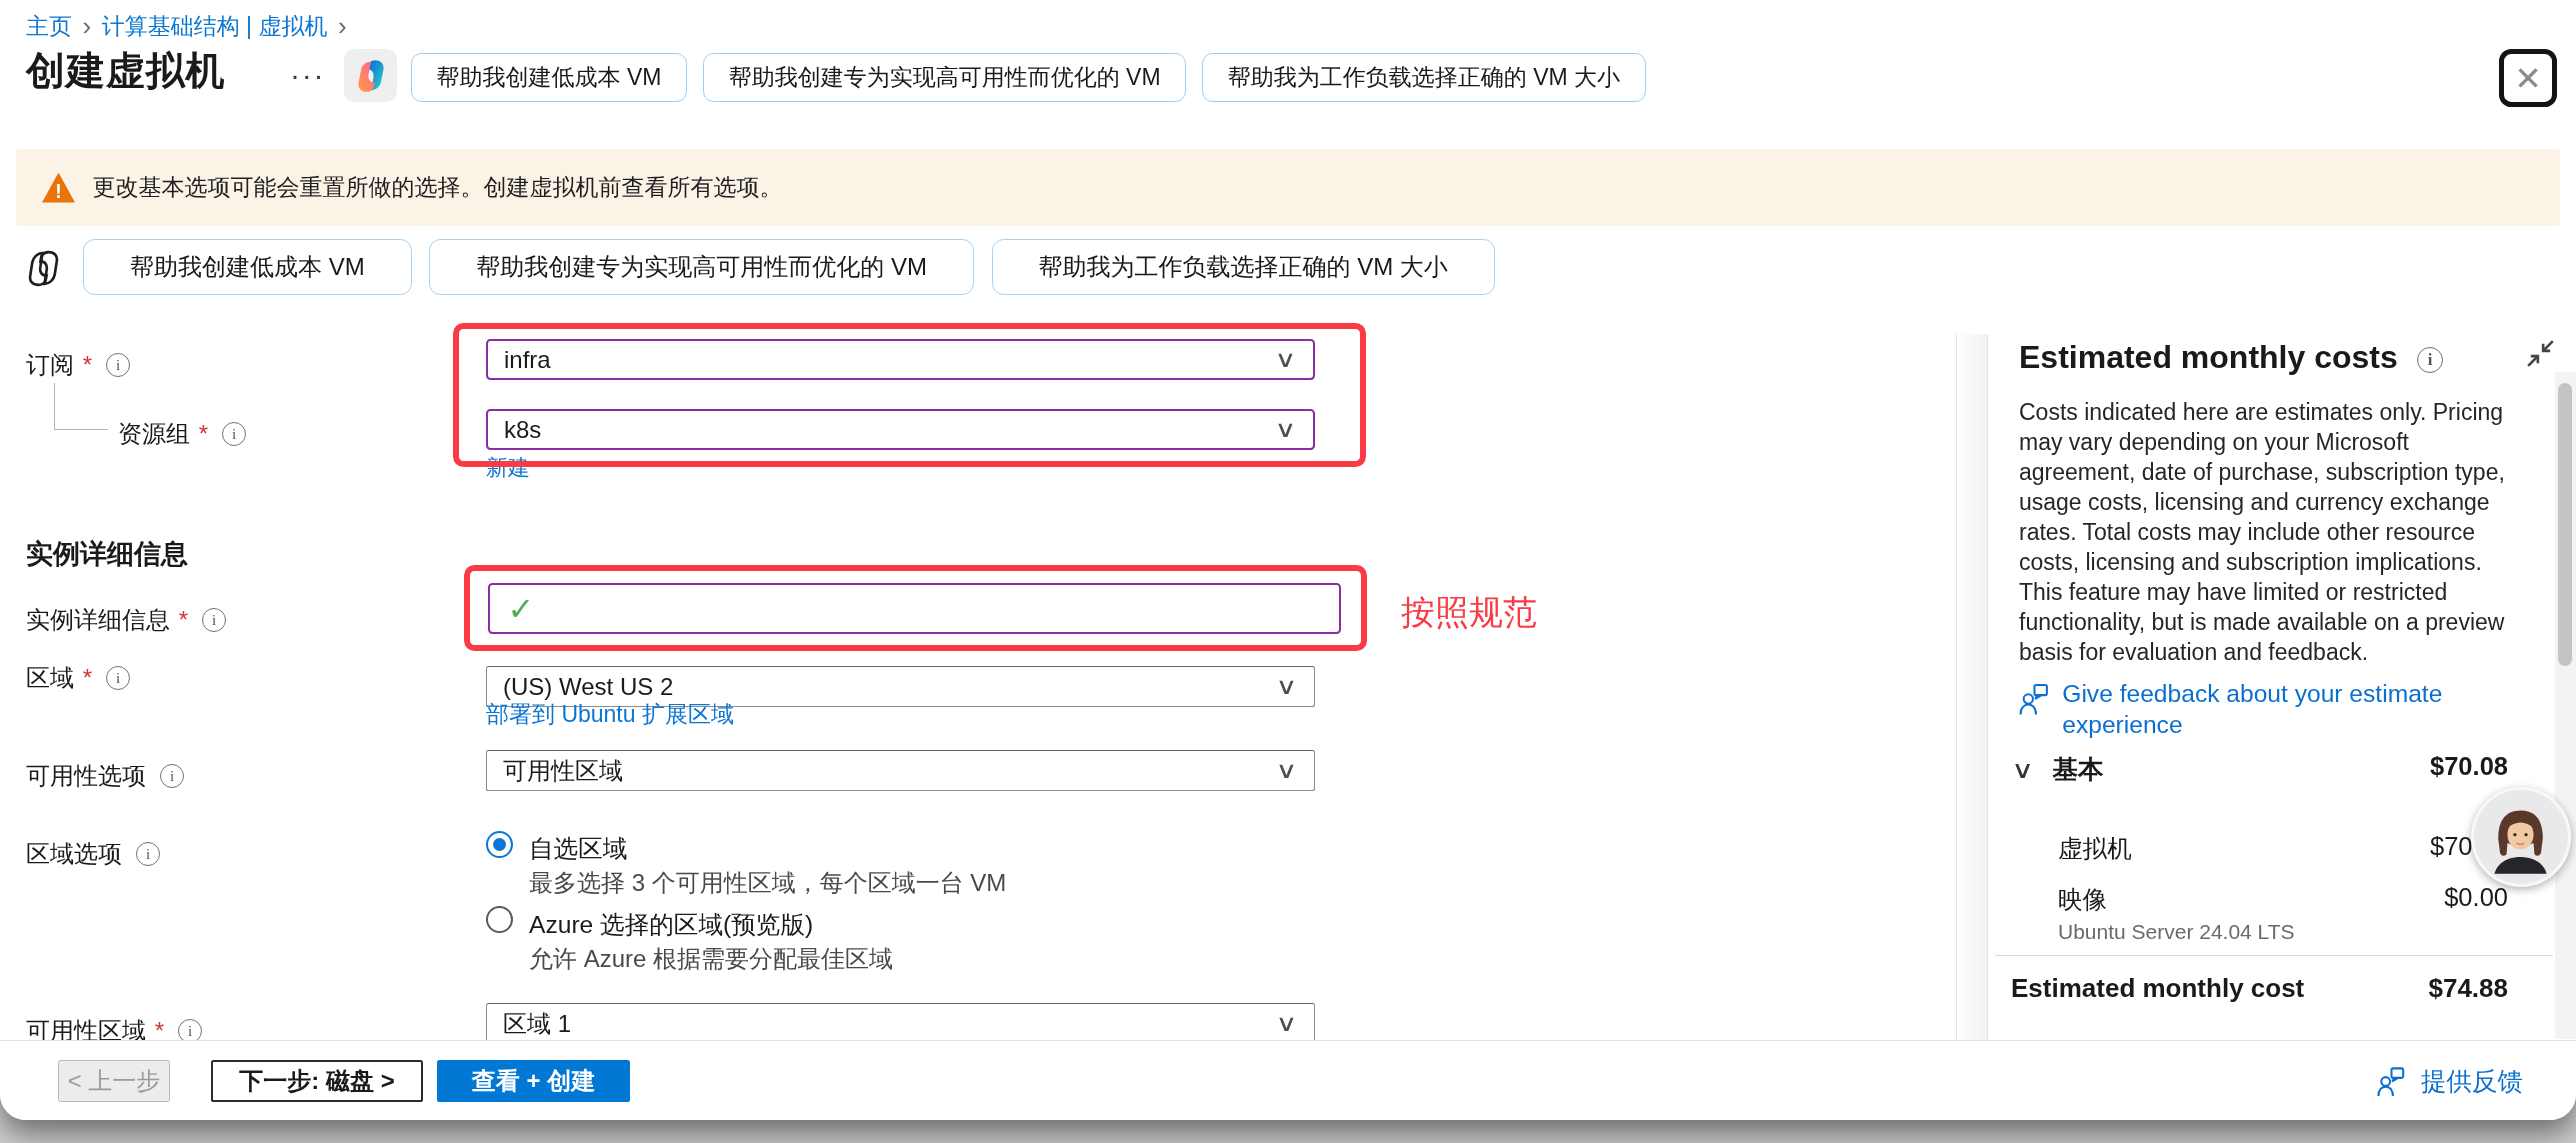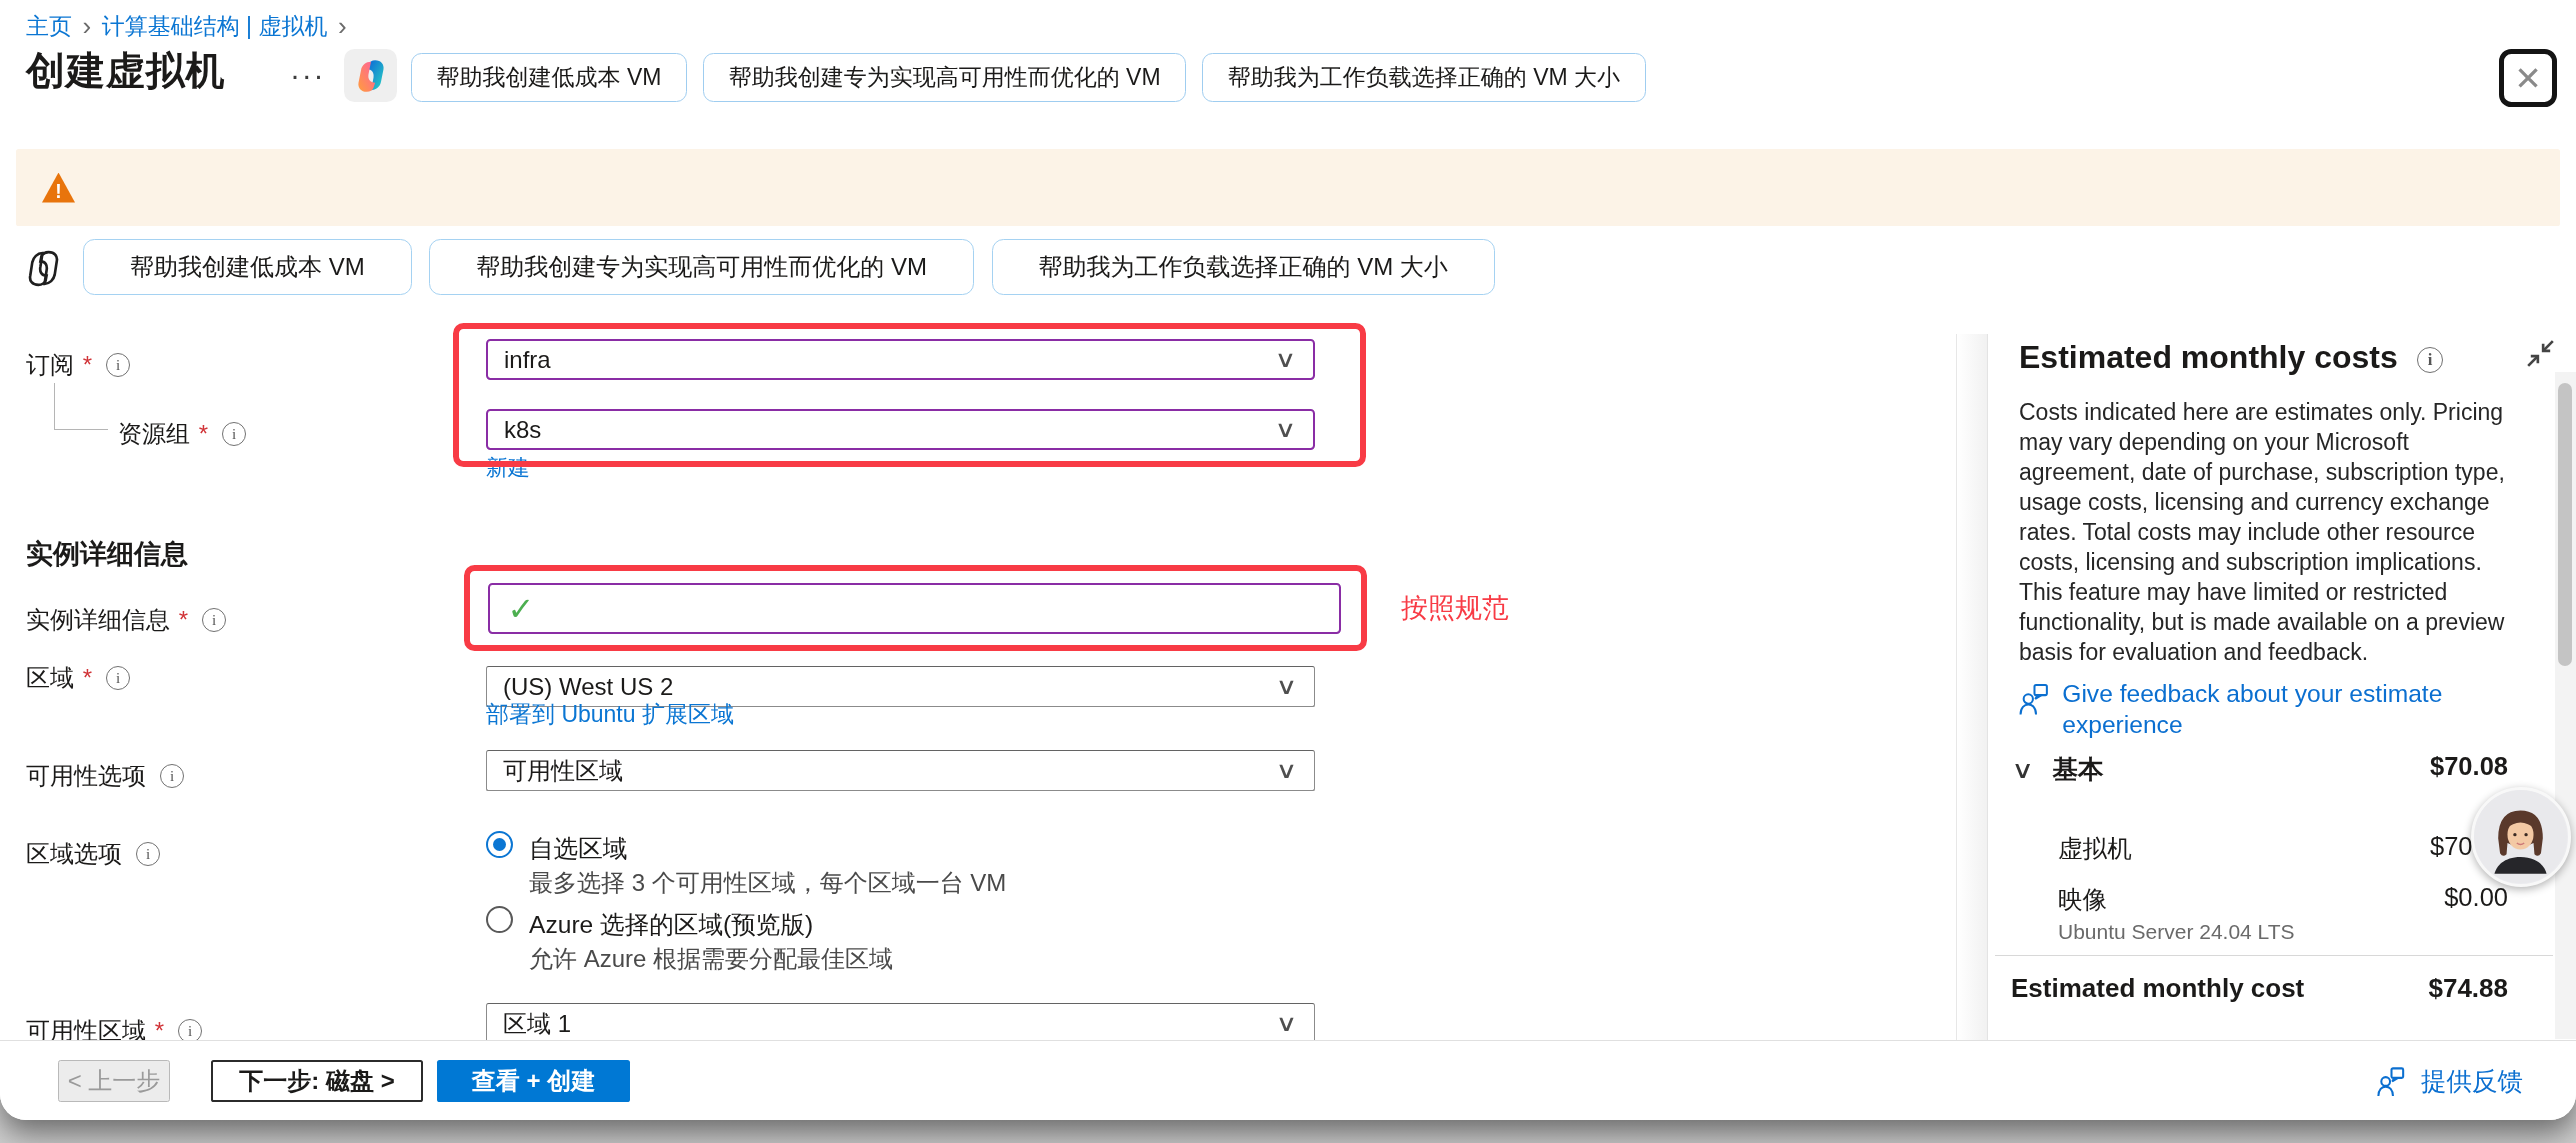--- a/index.html
+++ b/index.html
@@ -65,21 +65,21 @@
   .section-h{ font-size:27px; font-weight:bold; }
   .radio{ width:27px; height:27px; border-radius:50%; background:#fff; }
   .radio.on{ border:2.6px solid #0b76d3; display:flex; align-items:center; justify-content:center; }
   .radio.on i{ width:13px; height:13px; border-radius:50%; background:#0b76d3; }
   .radio.off{ border:2.6px solid #595959; }
   .opt-lbl{ font-size:24.6px; }
   .opt-desc{ font-size:24px; color:#4a4a4a; }
 
   
   .redbox{ border:6.1px solid #f83b45; border-radius:10.5px; z-index:50; pointer-events:none; }
-  .rednote{ font-size:27px; color:#f83b45; z-index:50; }
+  .rednote{ font-size:34px; color:#f83b45; z-index:50; }
 
   
   .gutter{ left:1956px; top:334px; width:32px; height:706px;
     background:linear-gradient(to right,#fff, #f1f1f1); border-left:1.8px solid #e7e7e7; border-right:0.9px solid #e3e3e3;}
   .cost-title{ left:2019px; top:339px; font-size:32px; font-weight:bold; display:flex; align-items:center; gap:12.3px;}
   .cost-title .info-i{ width:26px; height:26px; font-size:16.7px; margin-top:5.3px;}
   .collapse{ left:2522px; top:335px; cursor:pointer;}
   .cost-desc{ left:2019px; top:397px; width:492px; font-size:23px; line-height:30px; color:#262626; }
   .fb-link{ left:2019px; top:678px; width:492px; display:flex; gap:12.3px; cursor:pointer;}
   .fb-link .t{ color:#0b6fd0; font-size:24.6px; line-height:31px; }
@@ -140,20 +140,21 @@
   </div>
 
   <div class="abs close-btn">
     <span>✕</span>
   </div>
 
   <div class="abs banner">
     <div class="warn-tri">
       <span>!</span>
     </div>
+    <div class="txt">更改基本选项可能会重置所做的选择。创建虚拟机前查看所有选项。</div>
   </div>
 
   <div class="abs sugg-icon">
     <svg width="49" height="49" viewBox="0 0 48 48">
       <path d="M29 8c6 0 9 4 8 9l-2 13c-1 5-5 9-10 9l2-13c1-5-1-9-6-9l1-5c1-2 4-4 7-4z" fill="none" stroke="#1f1f1f" stroke-width="2.6"></path>
       <path d="M19 40c-6 0-9-4-8-9l2-13c1-5 5-9 10-9l-2 13c-1 5 1 9 6 9l-1 5c-1 2-4 4-7 4z" fill="none" stroke="#1f1f1f" stroke-width="2.6"></path>
     </svg>
   </div>
   <div class="abs sugg-row">
     <div class="pill">帮助我创建低成本 VM</div>

